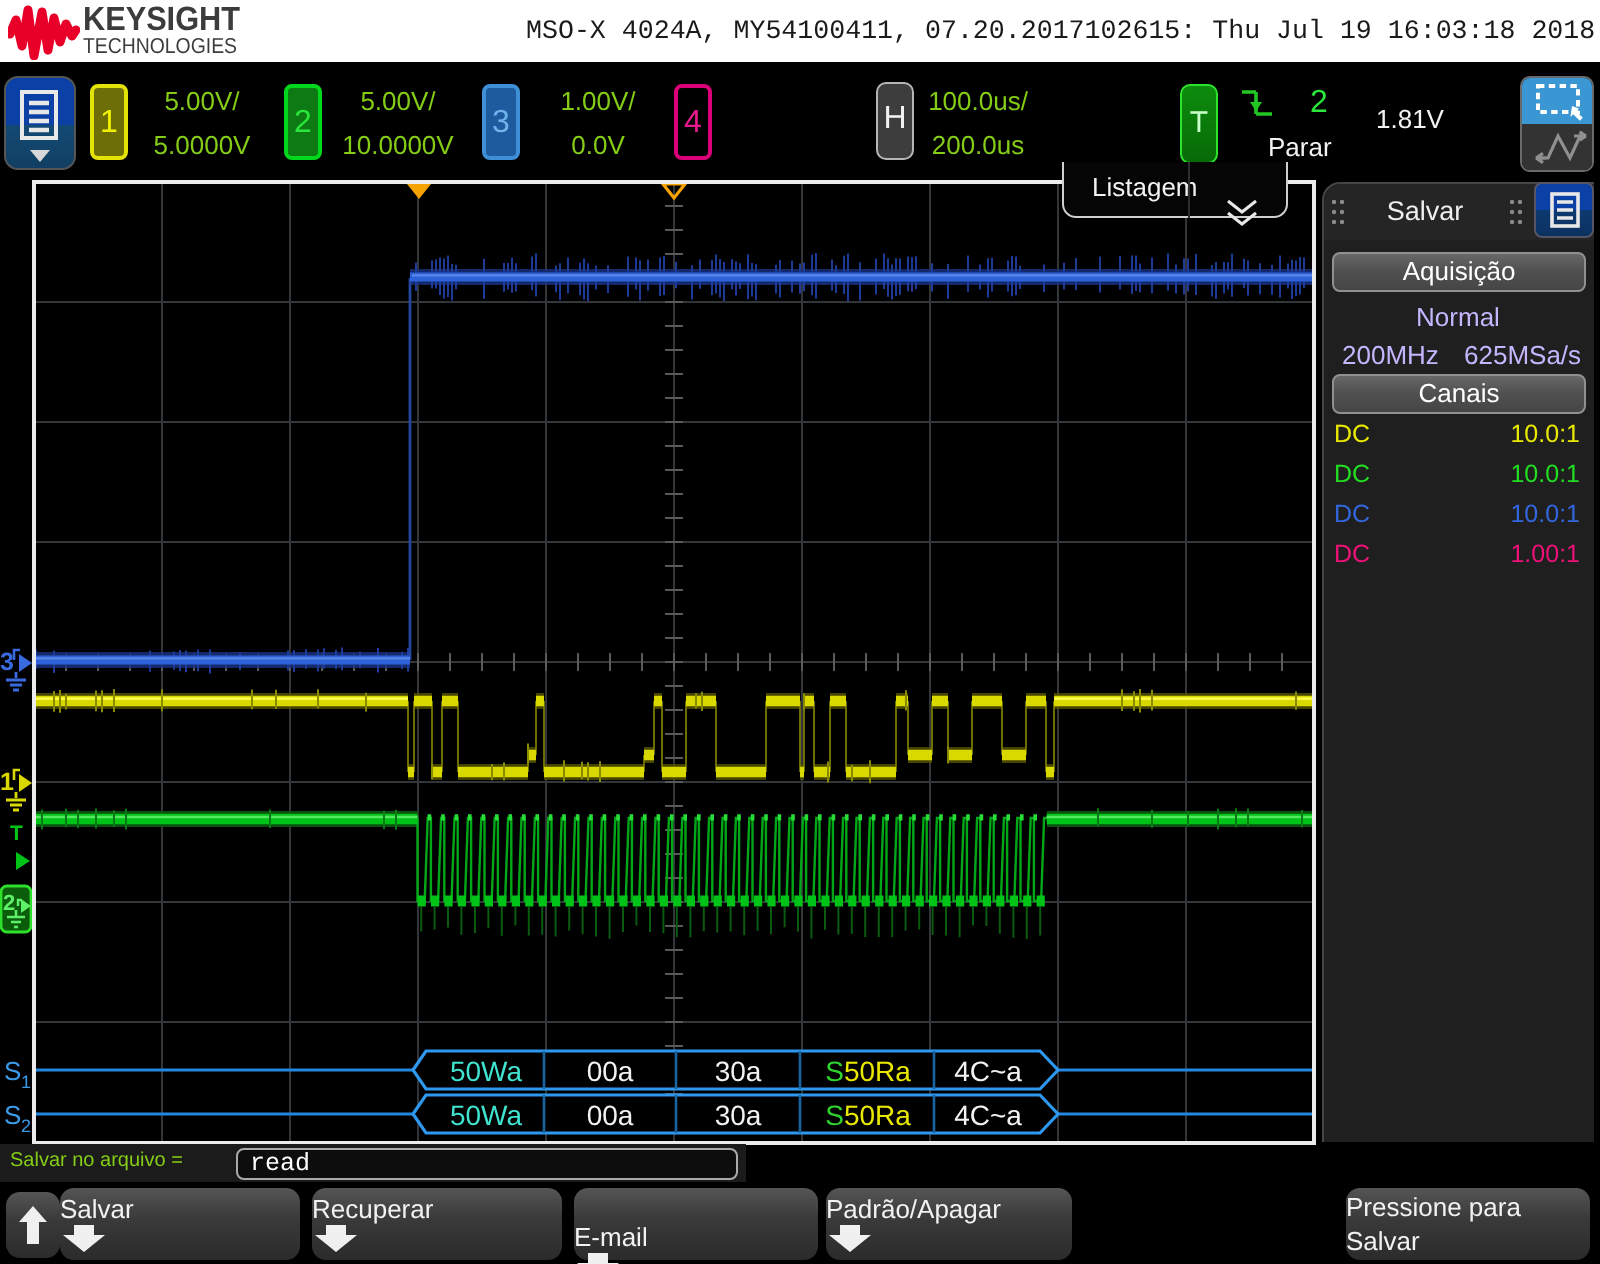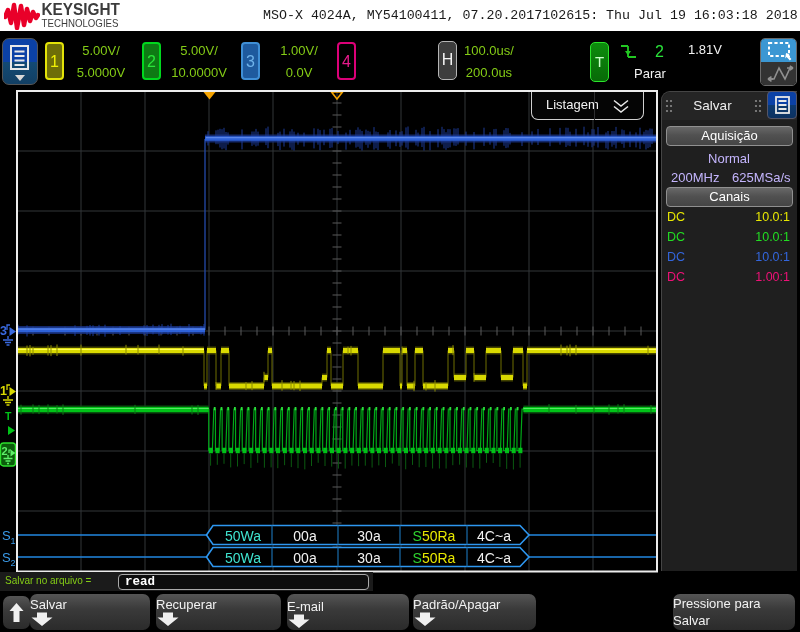--- a/index.html
+++ b/index.html
@@ -52,21 +52,21 @@
       <div>100.0us/</div>
       <div>200.0us</div>
     </div>
 
 <div class="ab" style="left:590px;top:42px;width:19px;height:40px;background:linear-gradient(#0d8c0d,#076a07);border:1.5px solid #2ce42c;border-radius:5px;color:#c8ffc8;font-size:15px;text-align:center;line-height:37px">T</div>
 <svg class="ab" style="left:619px;top:42px" width="20" height="20" viewBox="0 0 20 20">
       <path d="M2,4h7M9,4v11M9,15h8" stroke="#22c822" stroke-width="1.8" fill="none"></path>
       <path d="M6,9h6l-3,4.6z" fill="#22c822"></path>
     </svg>
 <div class="sbt" style="left:655px;top:43px;color:#2ae53a;font-size:16px">2</div>
-<div class="sbt" style="left:688px;top:42px">1.81V</div>
+<div class="sbt" style="left:688px;top:52px">1.81V</div>
 <div class="sbt" style="left:634px;top:66px">Parar</div>
 
 <div class="ab" style="left:760px;top:38px;width:37px;height:48px;border:1px solid #6a6a6a;border-radius:5px;overflow:hidden">
 <div style="width:100%;height:23px;background:#3b97d3"></div>
       <div style="width:100%;height:25px;background:#333"></div>
 <svg style="position:absolute;left:0;top:0" width="37" height="48" viewBox="0 0 37 48">
 <rect x="8" y="4" width="20" height="13" fill="none" stroke="#fff" stroke-width="2" stroke-dasharray="3.2,2.2"></rect>
 <path d="M25,14l3.5,1.2l-1.4,1.4l3.3,3.3l-1.5,1.5l-3.3,-3.3l-1.4,1.4z" fill="#fff"></path>
 <path d="M7,40h6l5,-11l6,11l5,-11h3" stroke="#909090" stroke-width="1.6" fill="none"></path>
         <path d="M12,40l-5,0m0,0l3.5,-2.3M7,40l3.5,2.3" stroke="#909090" stroke-width="1.6" fill="none"></path>
@@ -129,21 +129,21 @@
       <path d="M8,455v3M3.5,458.5h9M5.5,461h5M7,463.5h2" stroke="#5ff06a" stroke-width="1.3" fill="none"></path>
       <text x="2" y="540" fill="#3a9ae8" font-size="13">S</text>
       <text x="10.5" y="544" fill="#3a9ae8" font-size="9">1</text>
       <text x="2" y="562" fill="#3a9ae8" font-size="13">S</text>
       <text x="10.5" y="566" fill="#3a9ae8" font-size="9">2</text>
       <path d="M203.5,92H215.5L209.5,99.5Z" fill="#f5a300"></path>
       <path d="M331.5,92H342.5L337,99Z" fill="none" stroke="#f5a300" stroke-width="1.6"></path>
       <rect x="17" y="91" width="640" height="480.5" fill="none" stroke="#ececec" stroke-width="2"></rect>
     </svg>
 
-<div class="ab" style="left:531px;top:92px;width:113px;height:28px;background:#050505;border:1.5px solid #cfcfcf;border-top:none;border-radius:0 0 7px 7px;color:#f2f2f2;font-size:13px;line-height:26px;padding-left:14px">Listagem<div style="position:absolute;left:62px;top:0;width:1px;height:28px;background:#2e2e30"></div></div>
+<div class="ab" style="left:531px;top:81px;width:113px;height:28px;background:#050505;border:1.5px solid #cfcfcf;border-top:none;border-radius:0 0 7px 7px;color:#f2f2f2;font-size:13px;line-height:26px;padding-left:14px">Listagem<div style="position:absolute;left:62px;top:0;width:1px;height:28px;background:#2e2e30"></div></div>
 <svg class="ab" style="left:612px;top:99px" width="18" height="15" viewBox="0 0 18 15">
       <path d="M2,1.5l7,5.5l7,-5.5M2,7.5l7,5.5l7,-5.5" stroke="#e8e8e8" stroke-width="1.5" fill="none"></path>
     </svg>
 
 <div class="ab" style="left:661px;top:91px;width:136px;height:480px;background:#1f1f1f;border-radius:9px 0 0 0;border-left:1px solid #454545;border-top:1px solid #454545"></div>
 <div class="ab" style="left:662px;top:92px;width:135px;height:28px;background:#252525;border-radius:9px 0 0 0"></div>
 <div class="ab" style="left:661px;top:98px;width:103px;text-align:center;color:#efefef;font-size:13.5px">Salvar</div>
 <svg class="ab" style="left:664px;top:99px" width="10" height="14" viewBox="0 0 10 14">
       <g fill="#8a8a8a">
         <circle cx="3" cy="2" r="1.1"></circle>
@@ -177,32 +177,32 @@
 <div class="gbtn" style="top:187px">Canais</div>
 <div class="ab" style="left:667px;top:206.5px;width:123px;font-size:12.5px;line-height:20px">
 <div style="color:#e8e800">DC<span style="float:right">10.0:1</span></div>
 <div style="color:#22dd22">DC<span style="float:right">10.0:1</span></div>
 <div style="color:#3366dd">DC<span style="float:right">10.0:1</span></div>
 <div style="color:#ee1177">DC<span style="float:right">1.00:1</span></div>
 </div>
 
 <div class="ab" style="left:0;top:572px;width:373px;height:19px;background:#1b1b1b"></div>
 <div class="ab" style="left:5px;top:575px;font-size:10px;color:#84cc16">Salvar no arquivo =</div>
-<div class="ab" style="left:118px;top:573.5px;width:251px;height:16.5px;background:#0d0d0d;border:1px solid #aaa;border-radius:4px;color:#fff;font-family:'Liberation Mono',monospace;font-size:12.5px;font-weight:bold;line-height:14.5px;padding-left:6px">read</div>
+<div class="ab" style="left:118px;top:573.5px;width:251px;height:16.5px;background:#0d0d0d;border:1px solid #aaa;border-radius:4px;color:#fff;font-family:'Liberation Mono',monospace;font-size:12.5px;font-weight:normal;line-height:14.5px;padding-left:6px">read</div>
 
 <div class="mbtn" style="left:3px;top:596px;width:27px;height:33px"><svg width="27" height="33" viewBox="0 0 27 33">
         <path d="M13.5,7l7,8h-4v11h-6v-11h-4z" fill="#f0f0f0"></path>
       </svg></div>
 <div class="mbtn" style="left:30px;width:120px"><div style="margin-top:3px">Salvar</div><svg width="24" height="15" viewBox="0 0 24 15">
         <path d="M7,0.5h10v5h5.5l-10.5,8.5l-10.5,-8.5h5.5z" fill="#f0f0f0"></path>
       </svg></div>
     <div class="mbtn" style="left:156px;width:125px"><div style="margin-top:3px">Recuperar</div><svg width="24" height="15" viewBox="0 0 24 15">
         <path d="M7,0.5h10v5h5.5l-10.5,8.5l-10.5,-8.5h5.5z" fill="#f0f0f0"></path>
       </svg></div>
-    <div class="mbtn" style="left:287px;width:122px"><div style="margin-top:5px">E-mail</div><svg width="24" height="15" viewBox="0 0 24 15">
+    <div class="mbtn" style="left:287px;width:122px"><div style="margin-top:17px">E-mail</div><svg width="24" height="15" viewBox="0 0 24 15">
         <path d="M7,0.5h10v5h5.5l-10.5,8.5l-10.5,-8.5h5.5z" fill="#f0f0f0"></path>
       </svg></div>
     <div class="mbtn" style="left:413px;width:123px"><div style="margin-top:3px">Padrão/Apagar</div><svg width="24" height="15" viewBox="0 0 24 15">
         <path d="M7,0.5h10v5h5.5l-10.5,8.5l-10.5,-8.5h5.5z" fill="#f0f0f0"></path>
       </svg></div>
     <div class="mbtn" style="left:673px;width:122px;line-height:17px">
       <div style="margin-top:1px">Pressione para<br>Salvar</div>
     </div>
   </div>
 </body></html>

